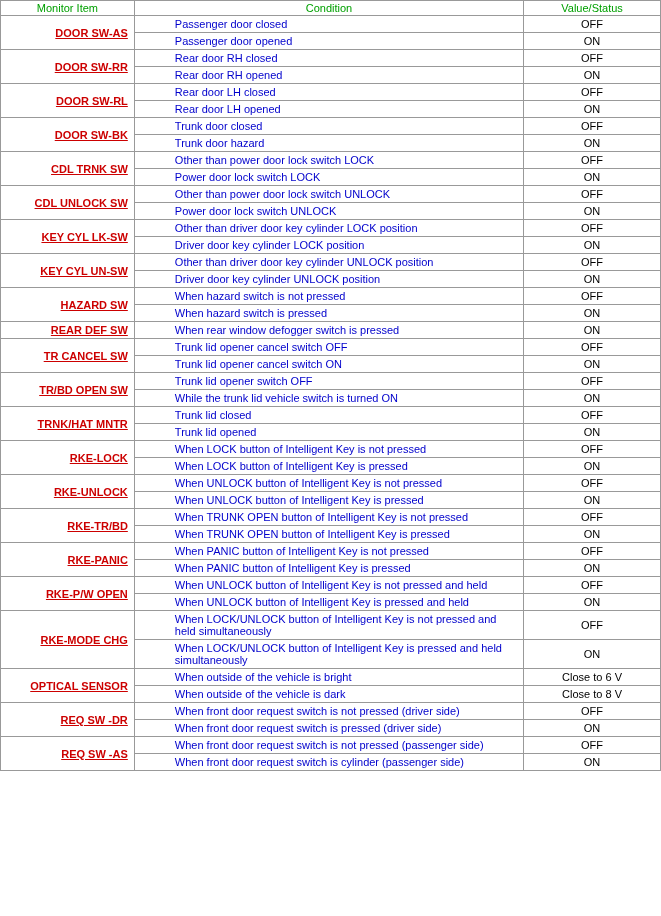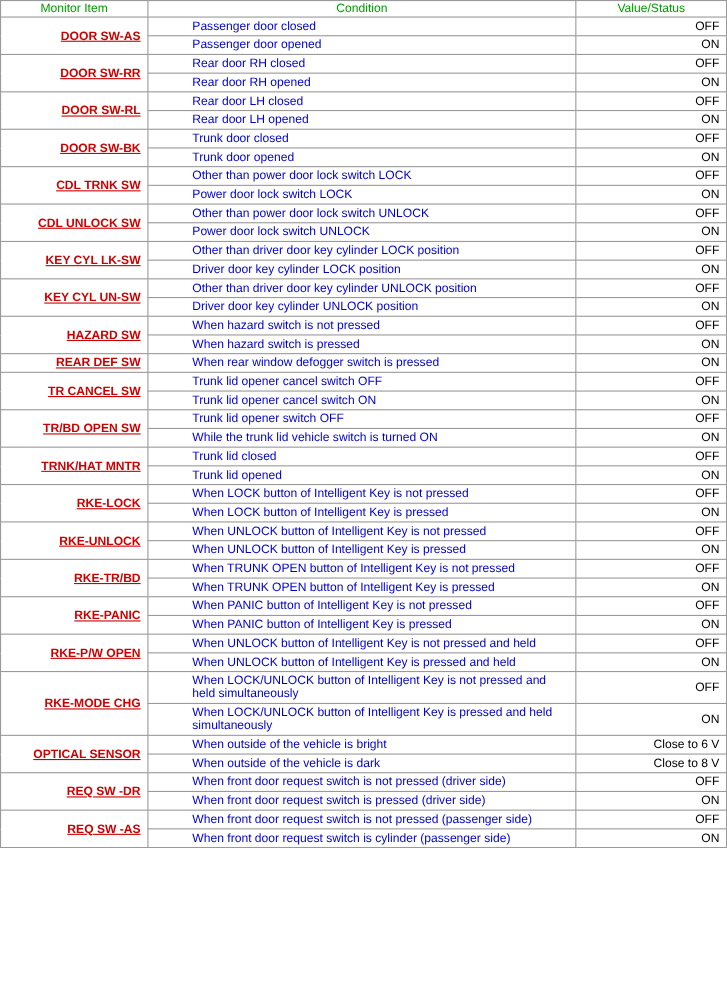--- a/index.html
+++ b/index.html
@@ -38,21 +38,21 @@
     }
     .col-condition {
       width: 390px;
       color: #0000cc;
       text-align: left;
       padding-left: 40px;
     }
     .col-value {
       width: 137px;
       color: #000;
-      text-align: right;
+      text-align: center;
     }
   </style>
 </head>
 <body>
 
 <table>
   <thead>
     <tr>
       <th>Monitor Item</th>
       <th>Condition</th>
@@ -86,21 +86,21 @@
       <tr>
         <td class="col-condition">Rear door LH opened</td>
         <td class="col-value">ON</td>
       </tr>
       <tr>
         <td class="col-monitor" rowspan="2">DOOR SW-BK</td>
         <td class="col-condition">Trunk door closed</td>
         <td class="col-value">OFF</td>
       </tr>
       <tr>
-        <td class="col-condition">Trunk door opened</td>
+        <td class="col-condition">Trunk door hazard</td>
         <td class="col-value">ON</td>
       </tr>
       <tr>
         <td class="col-monitor" rowspan="2">CDL TRNK SW</td>
         <td class="col-condition">Other than power door lock switch LOCK</td>
         <td class="col-value">OFF</td>
       </tr>
       <tr>
         <td class="col-condition">Power door lock switch LOCK</td>
         <td class="col-value">ON</td>

